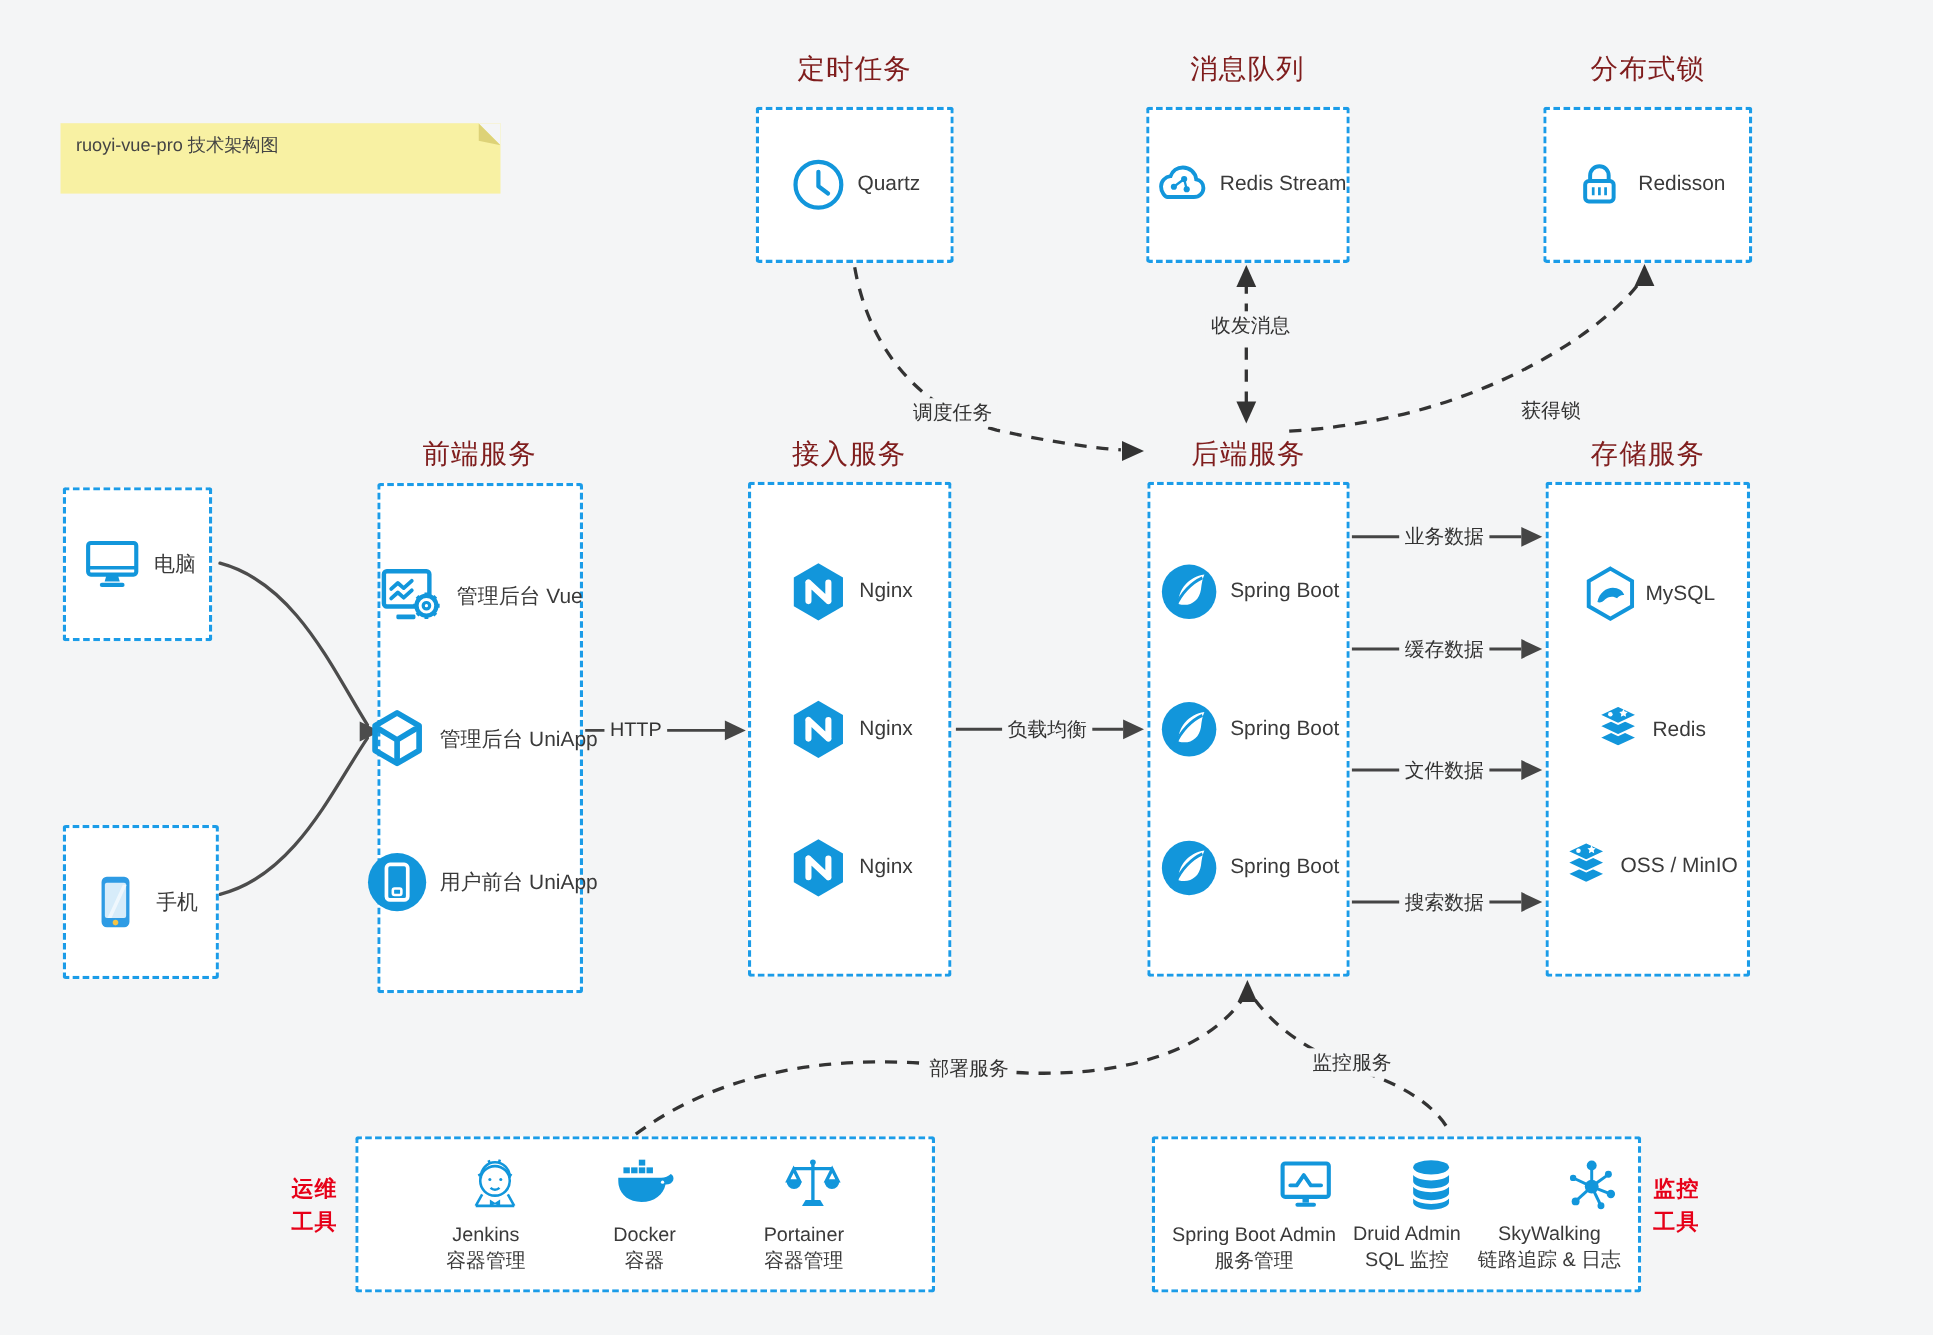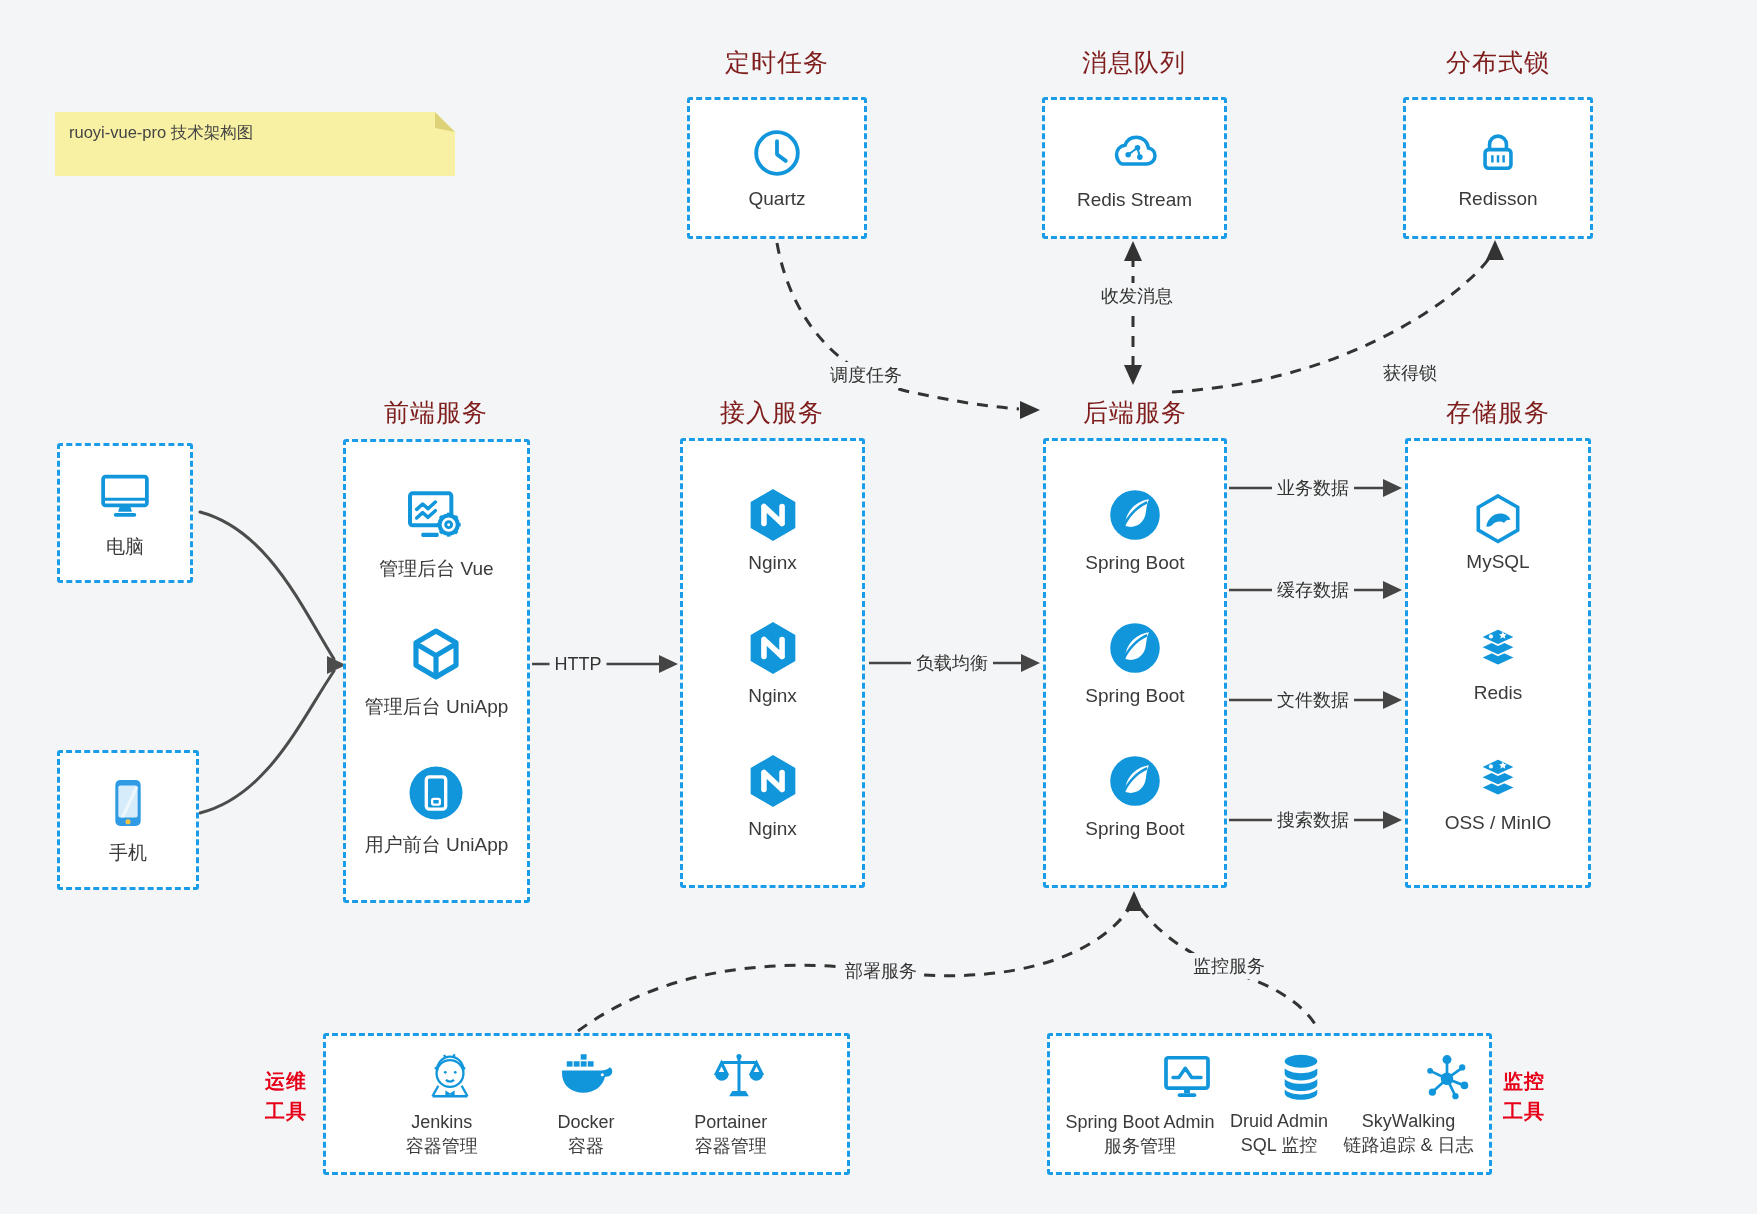--- a/index.html
+++ b/index.html
@@ -7,21 +7,21 @@
     position:relative;width:1757px;height:1214px;background:#f4f5f6;
     font-family:"Liberation Sans",sans-serif;overflow:hidden;color:#3a3a3a;
   }
   svg.edges{position:absolute;left:0;top:0;width:1757px;height:1214px;pointer-events:none;}
   .box{
     position:absolute;background:#ffffff;border:3px dashed #1b9ce8;border-radius:3px;
     box-sizing:border-box;display:flex;
   }
   .vcol{flex-direction:column;justify-content:space-evenly;align-items:center;}
   .hrow{flex-direction:row;justify-content:space-evenly;align-items:center;}
-  .item{display:flex;flex-direction:column;align-items:center;gap:8px;}
+  .item{display:flex;flex-direction:row;align-items:center;gap:8px;}
   .item .lbl{font-size:19px;color:#3a3a3a;white-space:nowrap;}
   .tool-item{display:flex;flex-direction:column;align-items:flex-end;gap:6px;text-align:center;}
   .tool-item .lbl{font-size:18px;line-height:1.32;color:#3a3a3a;white-space:nowrap;}
   .title{
     position:absolute;transform:translateX(-50%);color:#7f1d1d;font-weight:normal;
     font-size:25px;white-space:nowrap;letter-spacing:1px;
   }
   .side-title{
     position:absolute;transform:translateX(-50%);color:#e60018;font-weight:bold;
     font-size:20px;line-height:1.5;text-align:center;letter-spacing:1px;

